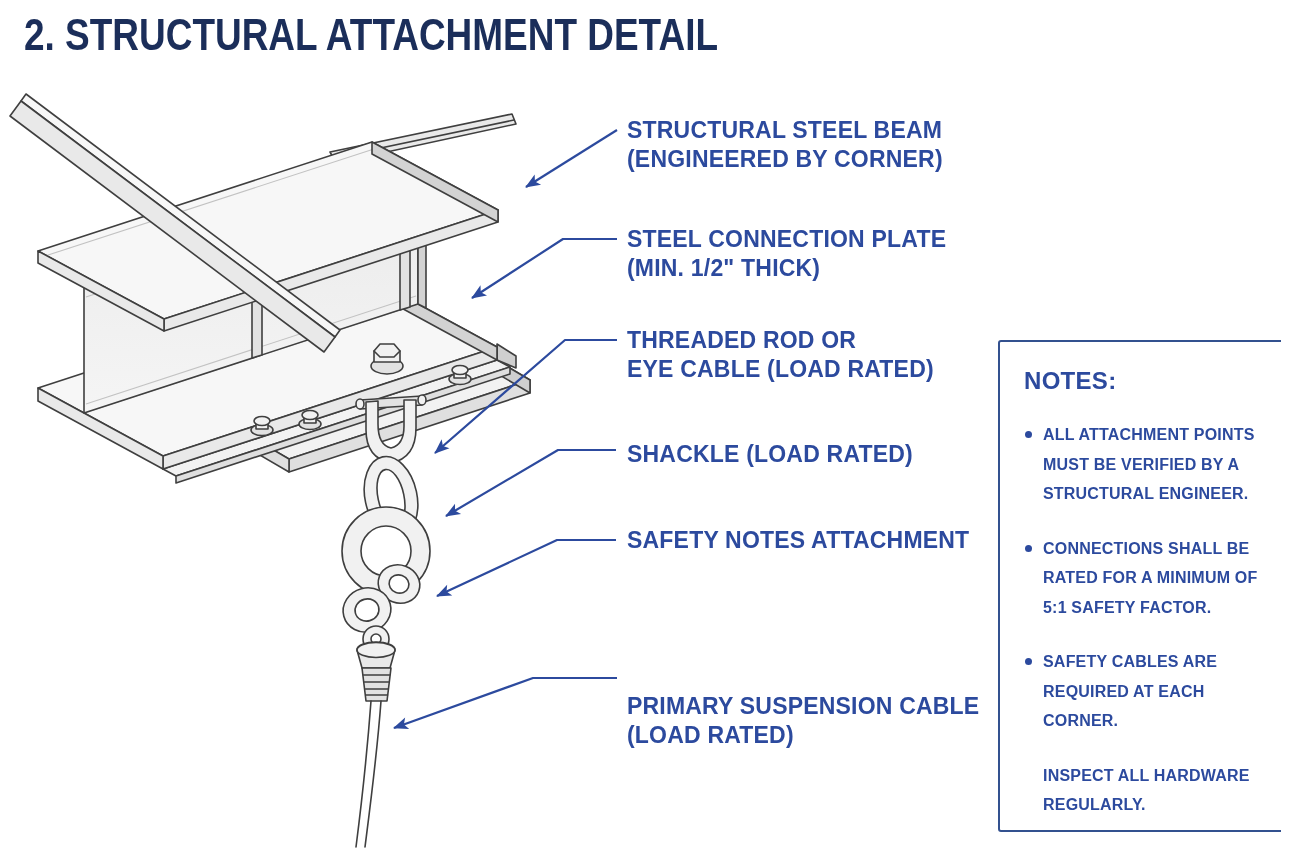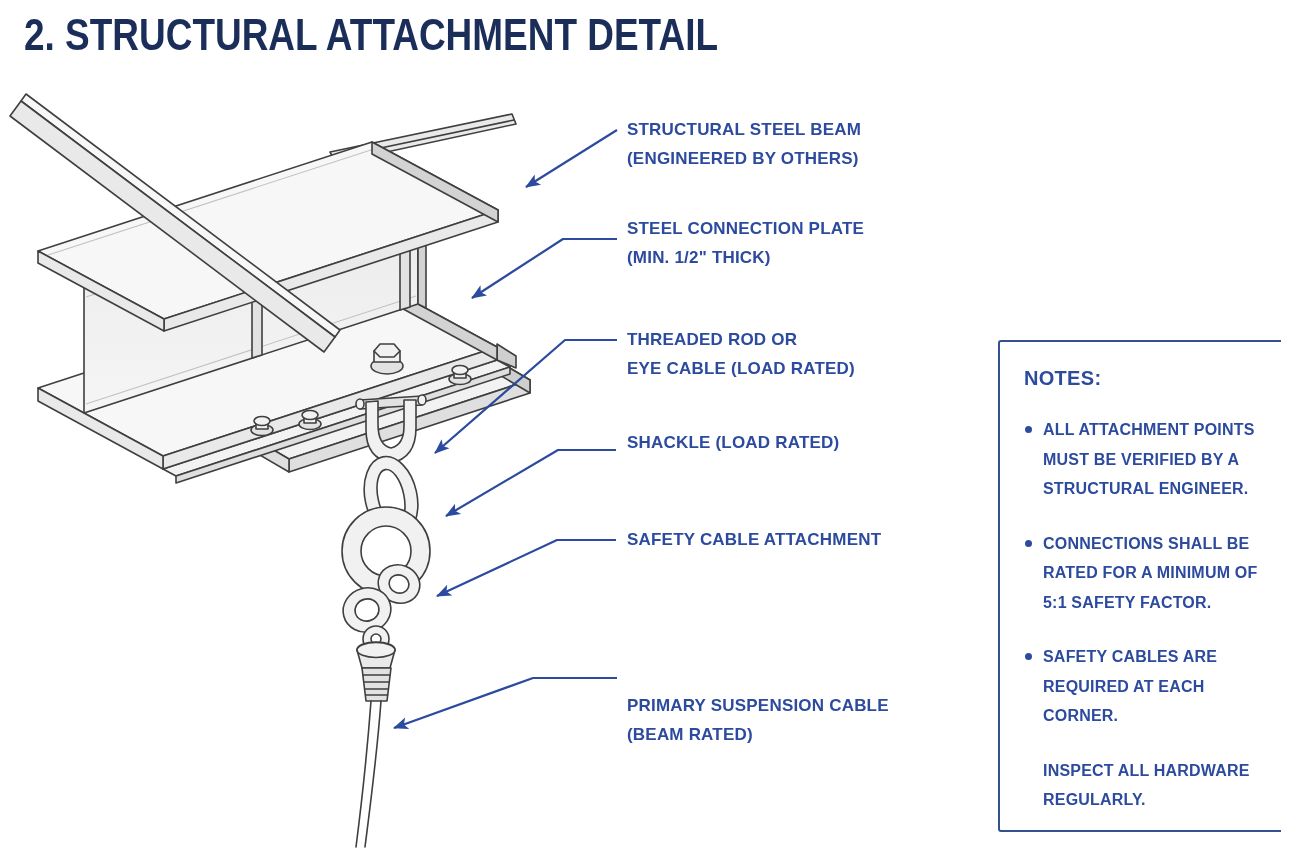--- a/index.html
+++ b/index.html
@@ -28,29 +28,29 @@
   svg .f-plate{fill:#f2f2f2}
   svg .f-plateFront{fill:#dfdfdf}
   svg .f-plateEnd{fill:#cfcfcf}
   svg .f-hw{fill:#f1f1f1}
   svg .f-hwShade{fill:#e2e2e2}
   svg .f-white{fill:#ffffff}
   svg .arrow{fill:none;stroke:var(--accent);stroke-width:2.2;stroke-linejoin:round;}
   svg .arrowhead{fill:var(--accent);}
   .callout{
     position:absolute;color:var(--accent);font-weight:bold;
-    font-size:17px;line-height:28.5px;letter-spacing:.2px;white-space:nowrap;
+    font-size:23px;line-height:28.5px;letter-spacing:.2px;white-space:nowrap;
   }
   .callout div{white-space:nowrap;}
   .notes-box{
     position:absolute;left:998px;top:340px;width:292px;height:492px;box-sizing:border-box;
     border:2px solid var(--notes-border);border-radius:3px;background:#ffffff;
     padding:25px 16px 0 24px;color:var(--accent);
   }
-  .notes-heading{font-size:20px;font-weight:bold;letter-spacing:.3px;margin:0 0 25px 0;}
+  .notes-heading{font-size:24px;font-weight:bold;letter-spacing:.3px;margin:0 0 25px 0;}
   .notes-list{list-style:none;margin:0;padding:0;}
   .notes-list li{
     position:relative;padding-left:19px;margin:0 0 25px 0;
     font-size:16px;font-weight:bold;line-height:29.5px;letter-spacing:.2px;
   }
   .notes-list li .bullet-dot{
     position:absolute;left:1px;top:11px;width:7px;height:7px;border-radius:50%;
     background:var(--accent);
   }
 </style>
@@ -193,39 +193,39 @@
       <path class="arrow" d="M617,239 L563,239 L472,298" marker-end="url(#ah)"></path>
       <path class="arrow" d="M617,340 L565,340 L435,453" marker-end="url(#ah)"></path>
       <path class="arrow" d="M616,450 L558,450 L446,516" marker-end="url(#ah)"></path>
       <path class="arrow" d="M616,540 L557,540 L437,596" marker-end="url(#ah)"></path>
       <path class="arrow" d="M617,678 L533,678 L394,728" marker-end="url(#ah)"></path>
     </g>
   </svg>
 
   <div class="callout" style="left:627px;top:116px">
     <div>STRUCTURAL STEEL BEAM</div>
-    <div>(ENGINEERED BY OTHERS)</div>
-  </div>
-  <div class="callout" style="left:627px;top:215px">
+    <div>(ENGINEERED BY CORNER)</div>
+  </div>
+  <div class="callout" style="left:627px;top:225px">
     <div>STEEL CONNECTION PLATE</div>
     <div>(MIN. 1/2" THICK)</div>
   </div>
   <div class="callout" style="left:627px;top:326px">
     <div>THREADED ROD OR</div>
     <div>EYE CABLE (LOAD RATED)</div>
   </div>
-  <div class="callout" style="left:627px;top:429px">
+  <div class="callout" style="left:627px;top:440px">
     <div>SHACKLE (LOAD RATED)</div>
   </div>
   <div class="callout" style="left:627px;top:526px">
-    <div>SAFETY CABLE ATTACHMENT</div>
+    <div>SAFETY NOTES ATTACHMENT</div>
   </div>
   <div class="callout" style="left:627px;top:692px">
     <div>PRIMARY SUSPENSION CABLE</div>
-    <div>(BEAM RATED)</div>
+    <div>(LOAD RATED)</div>
   </div>
 
   <div class="notes-box">
     <div class="notes-heading">NOTES:</div>
     <ul class="notes-list">
       <li>
         <span class="bullet-dot"></span>
         <span>ALL ATTACHMENT POINTS MUST BE VERIFIED BY A STRUCTURAL ENGINEER.</span>
       </li>
       <li>

